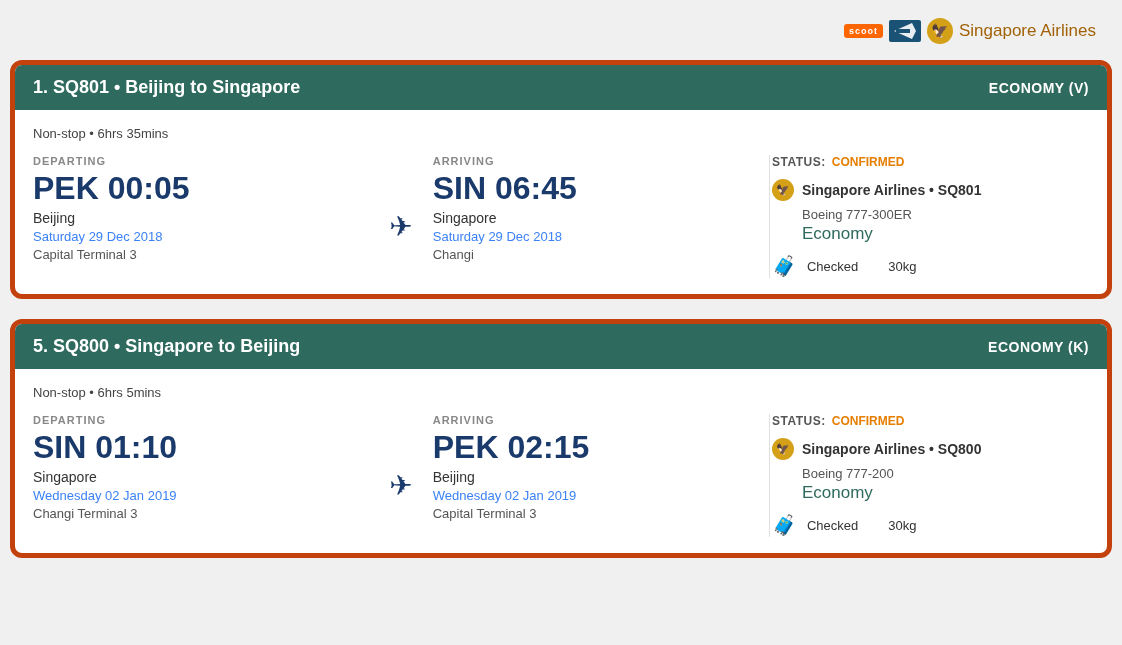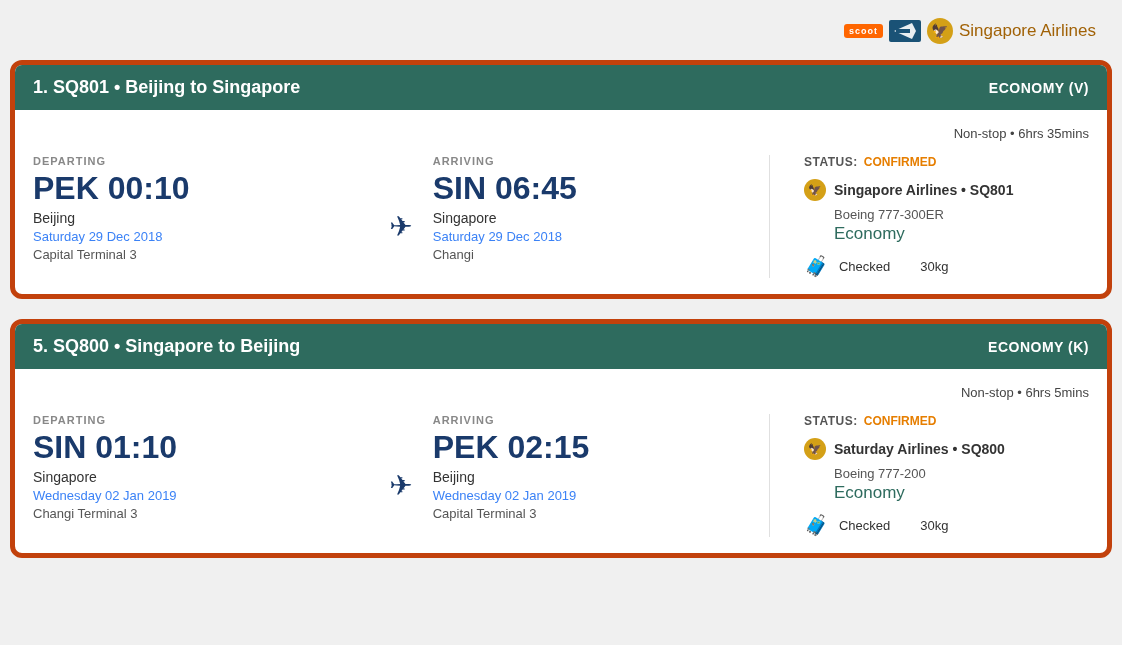--- a/index.html
+++ b/index.html
@@ -96,37 +96,36 @@
     }
 
     .flight-body {
       padding: 16px 18px;
     }
 
     .non-stop-info {
       font-size: 13px;
       color: #444;
       margin-bottom: 14px;
-      text-align: right;
     }
 
     .flight-details {
       display: flex;
       gap: 0;
     }
 
     .flight-col {
       flex: 1;
       padding-right: 20px;
     }
 
     .flight-col-right {
       flex: 0 0 320px;
       border-left: 1px solid #e0e0e0;
-      padding-left: 34px;
+      padding-left: 2px;
     }
 
     .col-label {
       font-size: 11px;
       color: #888;
       letter-spacing: 1px;
       text-transform: uppercase;
       margin-bottom: 4px;
       font-weight: bold;
     }
@@ -272,21 +271,21 @@
     <div class="flight-header-left">1. SQ801 • Beijing to Singapore</div>
     <div class="flight-header-right">ECONOMY (V)</div>
   </div>
   <div class="flight-body">
     <div class="non-stop-info">Non-stop • 6hrs 35mins</div>
     <div class="flight-details">
 
       <div class="flight-col">
         <div class="col-label">DEPARTING</div>
         <div class="airport-time">
-          <span>PEK</span>&nbsp;<span>00:10</span>
+          <span>PEK</span>&nbsp;<span>00:05</span>
         </div>
         <div class="city-name">Beijing</div>
         <div class="flight-date">Saturday 29 Dec 2018</div>
         <div class="terminal">Capital Terminal 3</div>
       </div>
 
       <div class="flight-arrow-col">
         <span class="arrow-plane">✈</span>
       </div>
 
@@ -354,21 +353,21 @@
         <div class="terminal">Capital Terminal 3</div>
       </div>
 
       <div class="flight-col-right">
         <div class="status-row">
           <span class="status-label">STATUS:</span>
           <span class="status-confirmed">CONFIRMED</span>
         </div>
         <div class="airline-info-row">
           <div class="crane-icon-small">🦅</div>
-          <span class="airline-flight-name">Saturday Airlines • SQ800</span>
+          <span class="airline-flight-name">Singapore Airlines • SQ800</span>
         </div>
         <div class="aircraft-type">Boeing 777-200</div>
         <div class="cabin-class">Economy</div>
         <div class="baggage-row">
           <span class="luggage-icon">🧳</span>
           <span class="baggage-label">Checked</span>
           <span class="baggage-weight">30kg</span>
         </div>
       </div>
     </div>

